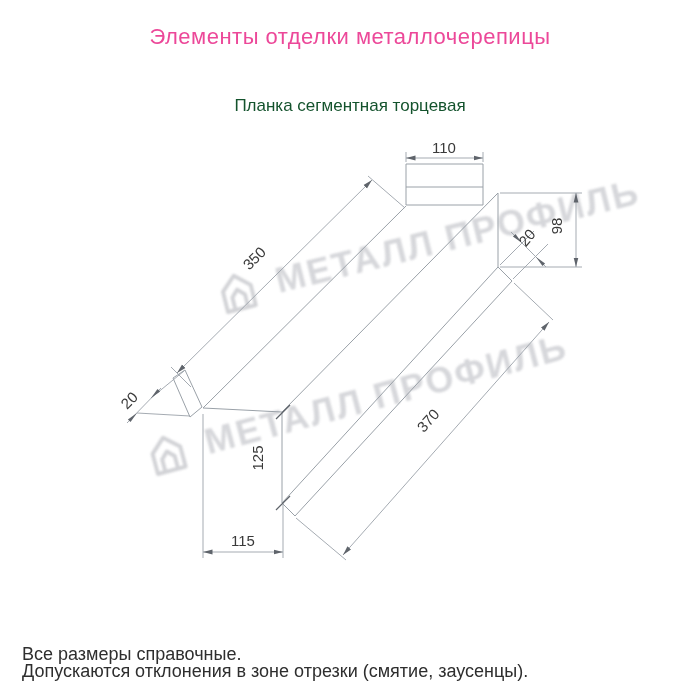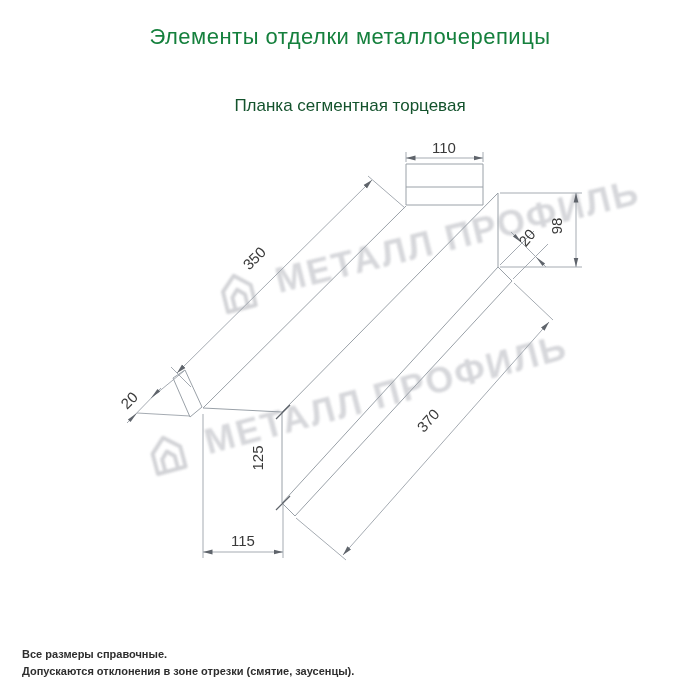--- a/index.html
+++ b/index.html
@@ -1,22 +1,22 @@
 <!DOCTYPE html>
 <html><head>
 <meta charset="utf-8">
 <style>
   html,body{margin:0;padding:0;background:#ffffff;}
   .page{position:relative;width:700px;height:700px;background:#ffffff;overflow:hidden;
         font-family:"Liberation Sans", sans-serif;}
   .title{position:absolute;top:24px;left:0;width:700px;text-align:center;
-         font-size:22px;letter-spacing:.5px;color:#15803d;}
+         font-size:22px;letter-spacing:.5px;color:#ec4899;}
   .subtitle{position:absolute;top:95px;left:0;width:700px;text-align:center;
             font-size:17px;line-height:22px;color:#14532d;}
-  .notes{position:absolute;top:646px;left:22px;font-size:11px;line-height:17px;color:#2e2e2e;font-weight:bold;}
+  .notes{position:absolute;top:646px;left:22px;font-size:18px;line-height:17px;color:#2e2e2e;}
   svg{position:absolute;top:0;left:0;}
   .obj{stroke:#9aa1a8;stroke-width:1;fill:none;stroke-linejoin:round;}
   .dim{stroke:#9ba1a9;stroke-width:.9;fill:none;}
   .tick{stroke:#5f646b;stroke-width:1.2;}
   .dimtxt{font-family:"Liberation Sans",sans-serif;font-size:15px;fill:#3a3a3a;}
   .arrow{fill:#5f646b;stroke:none;}
   .wm{filter:blur(1.3px);opacity:.9;}
   .wm text{font-family:"Liberation Sans",sans-serif;font-weight:bold;font-size:36px;
            letter-spacing:2px;fill:#d2d3d7;}
   .wm path{stroke:#cdced2;stroke-width:3;fill:none;stroke-linejoin:round;}

